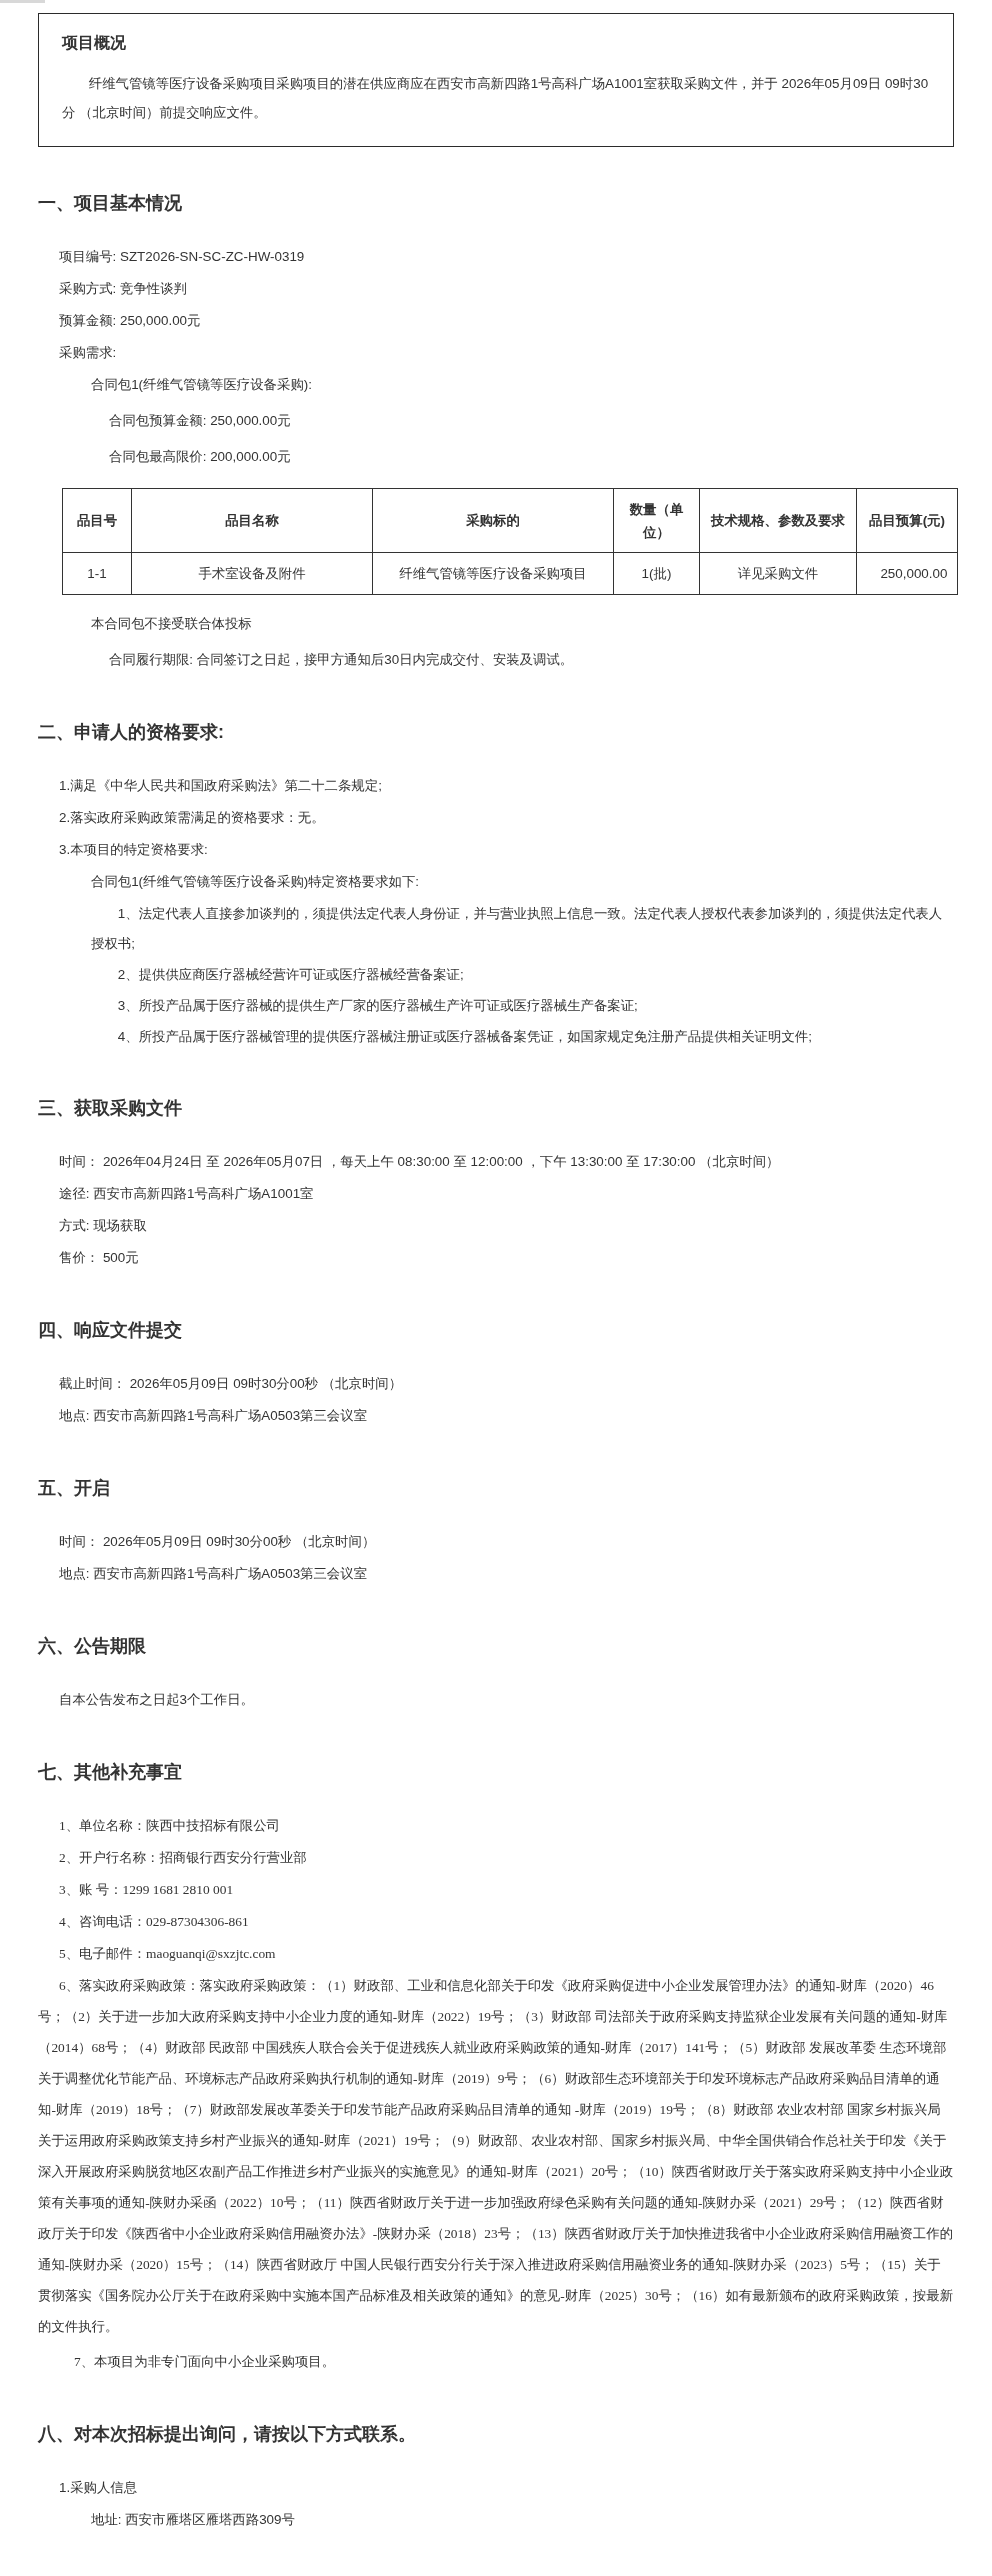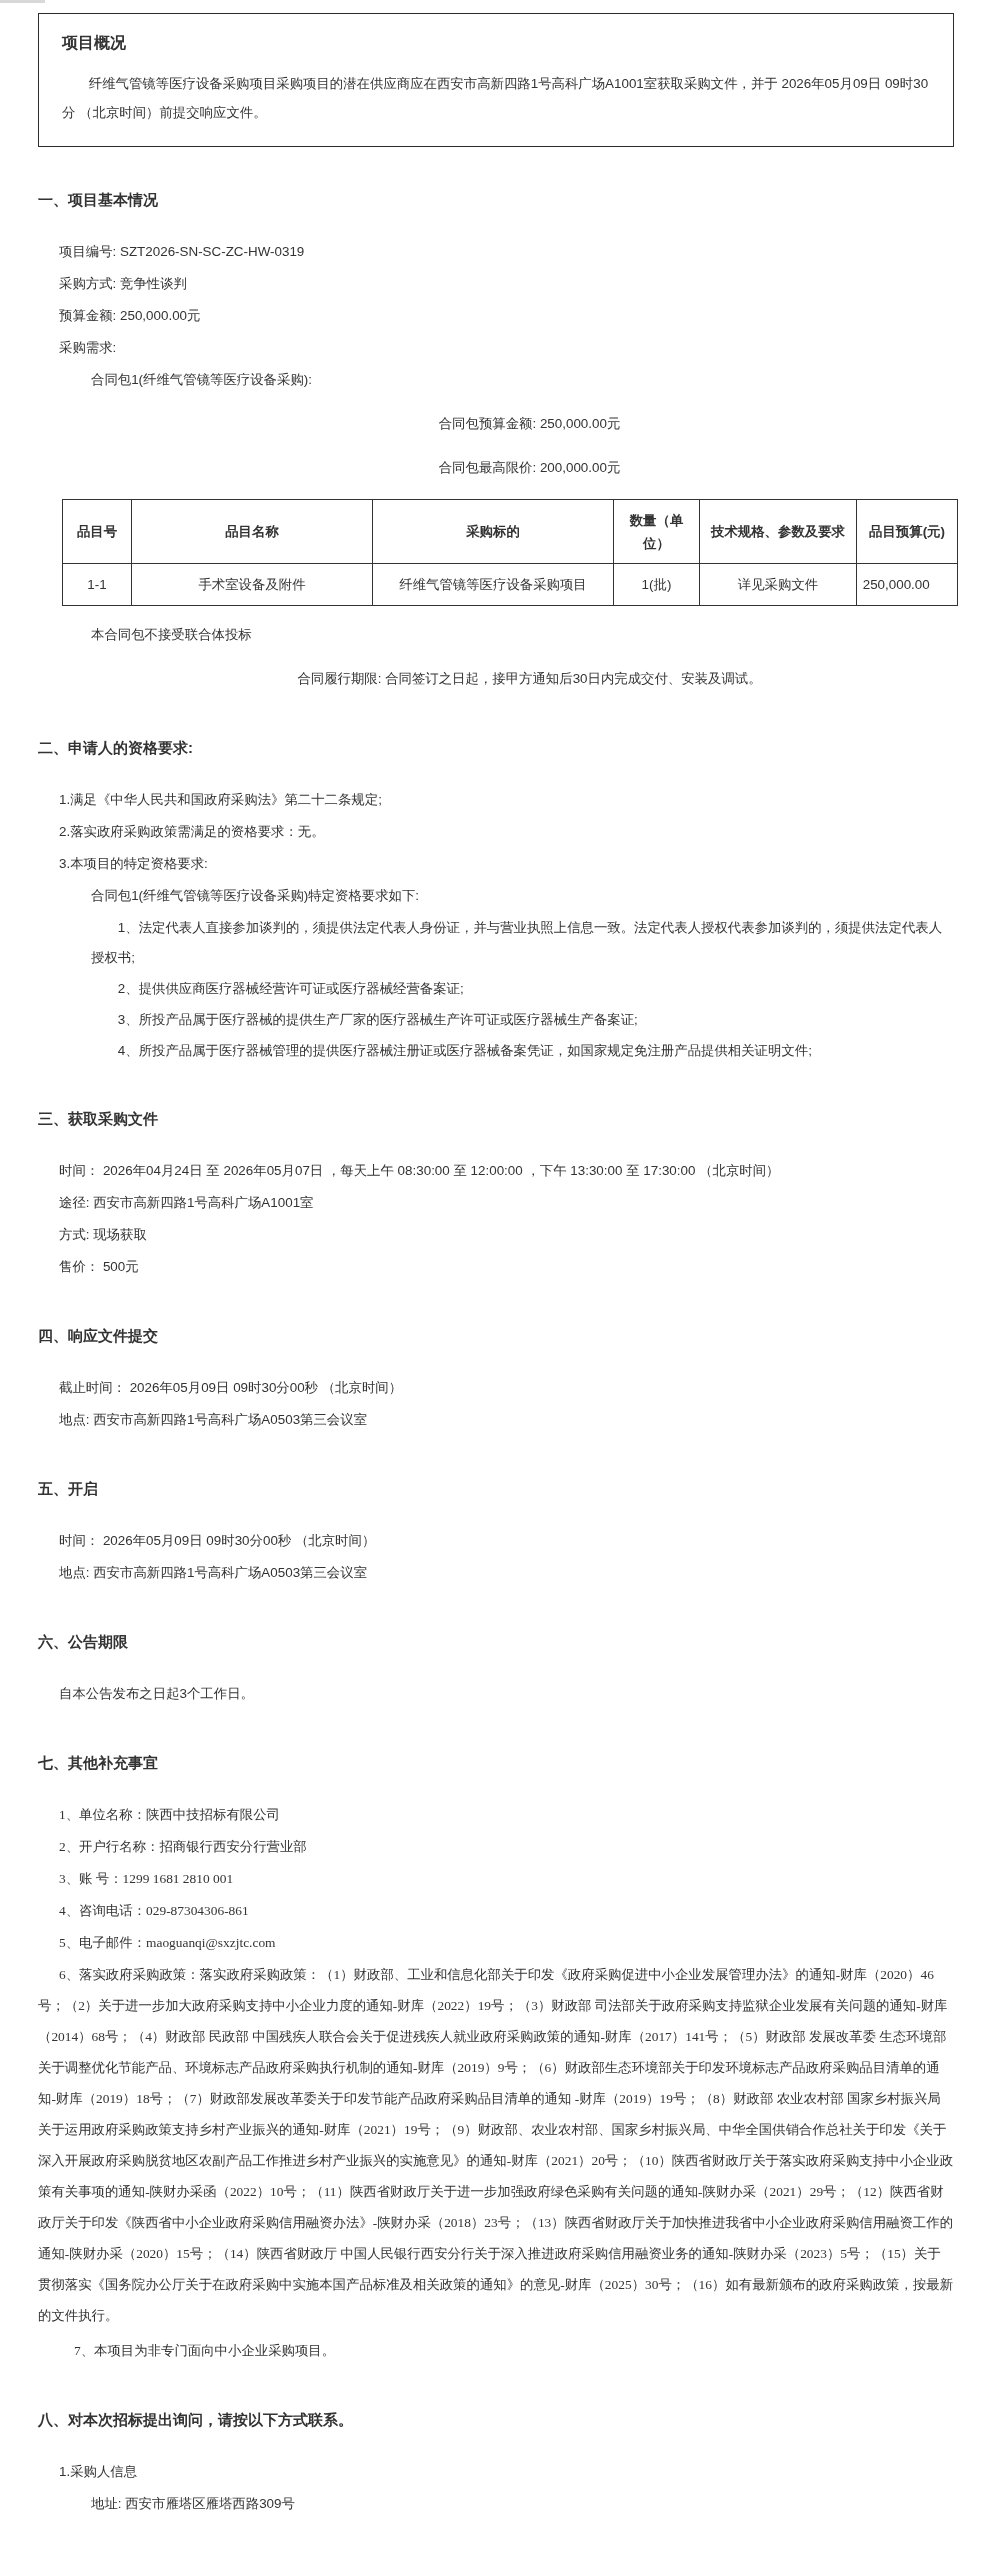--- a/index.html
+++ b/index.html
@@ -28,28 +28,28 @@
     font-size: 16px;
     margin: 5.7px 0 15.3px 0;
   }
   .overview-body {
     margin: 0;
     line-height: 29px;
     text-indent: 2em;
   }
   .content { margin: 0 38px; }
   .sec-heading {
-    font-size: 15px;
+    font-size: 18px;
     font-weight: bold;
     margin: 44px 0 26px 0;
     color: #333333;
   }
   .ln   { margin: 0; line-height: 32px; padding-left: 21px; }
   .ln-pkg  { margin: 0; line-height: 32px; padding-left: 53px; }
-  .ln-pkg2 { margin: 12px; line-height: 32px; padding-left: 67px; text-align: center; }
+  .ln-pkg2 { margin: 4px; line-height: 32px; padding-left: 67px; }
   .sub-item {
     margin: 1px 0;
     line-height: 30px;
     padding-left: 53px;
     text-indent: 2em;
   }
   .items-table {
     border-collapse: collapse;
     table-layout: fixed;
     width: 896px;
@@ -57,21 +57,21 @@
   }
   .items-table th, .items-table td {
     border: 1px solid #333333;
     text-align: center;
     padding: 8.6px 5.7px;
     line-height: 23px;
     font-size: 13.4px;
     word-break: break-all;
   }
   .items-table th { font-weight: bold; }
-  .items-table td.num { text-align: left; padding-right: 9.6px; }
+  .items-table td.num { text-align: right; padding-right: 9.6px; }
   .serif-item {
     margin: 0;
     line-height: 32px;
     padding-left: 21px;
     font-family: "Liberation Serif", "DejaVu Serif", serif;
   }
   .policy {
     margin: 0;
     line-height: 31px;
     text-indent: 21px;

